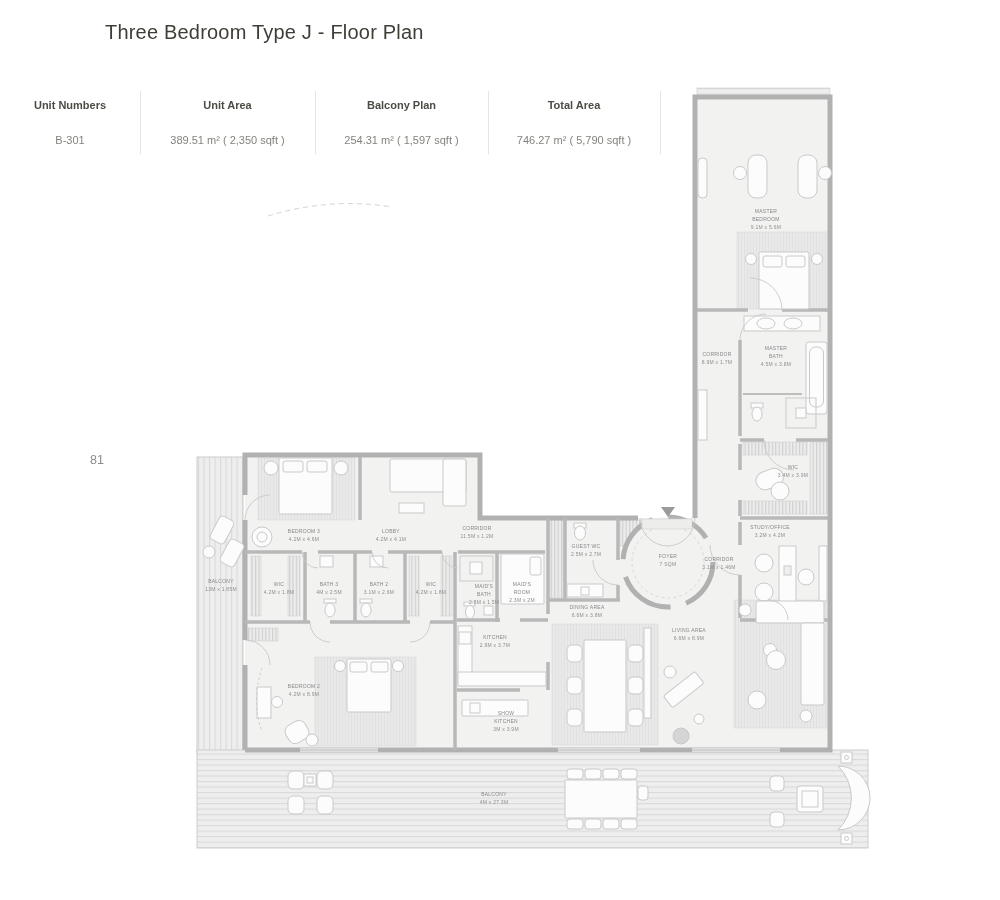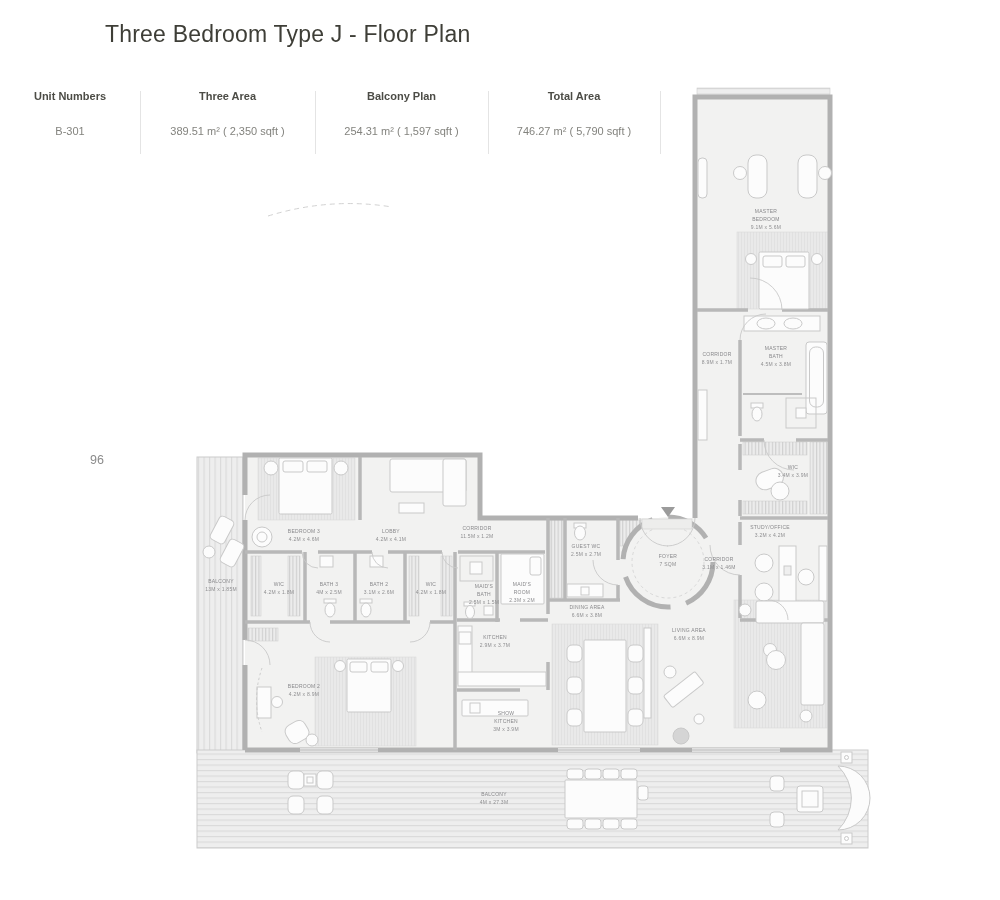--- a/index.html
+++ b/index.html
@@ -1,56 +1,56 @@
 <!DOCTYPE html>
 <html><head>
 <meta charset="utf-8">
 <style>
   html,body{margin:0;padding:0;}
   body{width:1000px;height:900px;background:#ffffff;position:relative;overflow:hidden;
        font-family:"Liberation Sans", sans-serif;}
-  .title{position:absolute;left:105px;top:21px;font-size:23px;font-weight:500;
+  .title{position:absolute;left:105px;top:21px;font-size:20px;font-weight:500;
          color:#3e3e37;letter-spacing:.2px;}
   .col{position:absolute;top:90px;height:66px;text-align:center;}
-  .col .hdr{font-size:11px;font-weight:bold;color:#4c4c46;}
+  .col .hdr{font-size:11px;font-weight:bold;color:#4c4c46;margin-top:9px;}
   .col .val{font-size:11px;color:#83837e;margin-top:23px;}
   .vdiv{position:absolute;top:91px;height:63px;width:1px;background:#e4e4e4;}
   .pageno{position:absolute;left:90px;top:453px;font-size:12.5px;color:#8b8b8b;}
   .plan-svg{position:absolute;left:0;top:0;}
   .rlabel{position:absolute;transform:translateX(-50%);text-align:center;font-size:5px;
           line-height:1.55;color:#88888b;letter-spacing:.25px;}
   .rlabel .dims{white-space:nowrap;color:#8e8e90;}
 </style>
 </head>
 <body>
 
 <div class="title">Three Bedroom Type J - Floor Plan</div>
 
 <div class="col" style="left:0;width:140px">
   <div class="hdr">Unit Numbers</div>
   <div class="val">B-301</div>
 </div>
 <div class="col" style="left:140px;width:175px">
-  <div class="hdr">Three Area</div>
+  <div class="hdr">Unit Area</div>
   <div class="val">389.51 m² ( 2,350 sqft )</div>
 </div>
 <div class="col" style="left:315px;width:173px">
   <div class="hdr">Balcony Plan</div>
   <div class="val">254.31 m² ( 1,597 sqft )</div>
 </div>
 <div class="col" style="left:488px;width:172px">
   <div class="hdr">Total Area</div>
   <div class="val">746.27 m² ( 5,790 sqft )</div>
 </div>
 <div class="vdiv" style="left:140px"></div>
 <div class="vdiv" style="left:315px"></div>
 <div class="vdiv" style="left:488px"></div>
 <div class="vdiv" style="left:660px"></div>
 
-<div class="pageno">96</div>
+<div class="pageno">81</div>
 
 <svg class="plan-svg" width="1000" height="900" viewBox="0 0 1000 900">
   <defs>
     <pattern id="deckV" width="5.5" height="8" patternUnits="userSpaceOnUse">
       <rect width="5.5" height="8" fill="#eeeeee"></rect>
         <line x1="0.6" y1="0" x2="0.6" y2="8" stroke="#d8d8d8" stroke-width="1"></line>
     </pattern>
     <pattern id="deckH" width="8" height="5.5" patternUnits="userSpaceOnUse">
       <rect width="8" height="5.5" fill="#eeeeee"></rect>
         <line x1="0" y1="0.6" x2="8" y2="0.6" stroke="#d8d8d8" stroke-width="1"></line>

